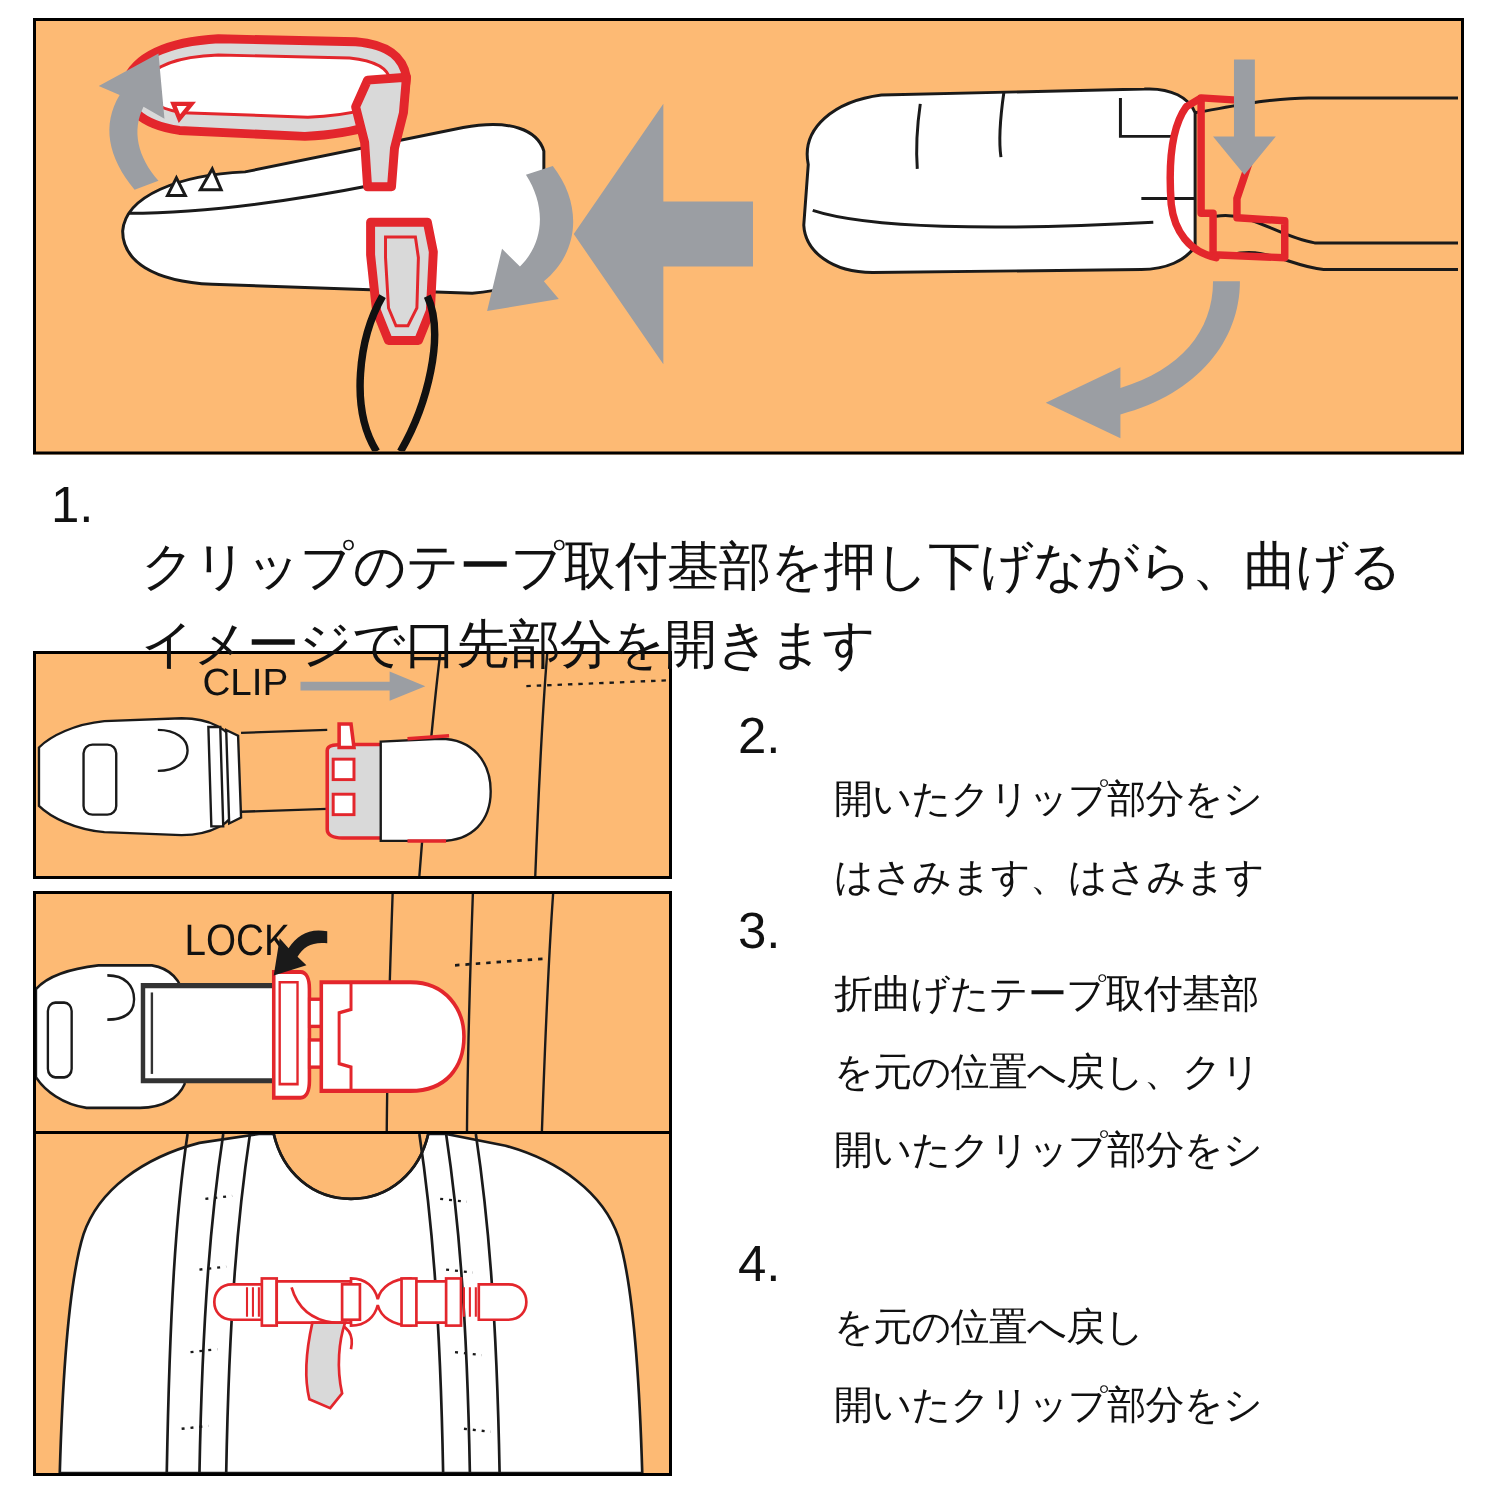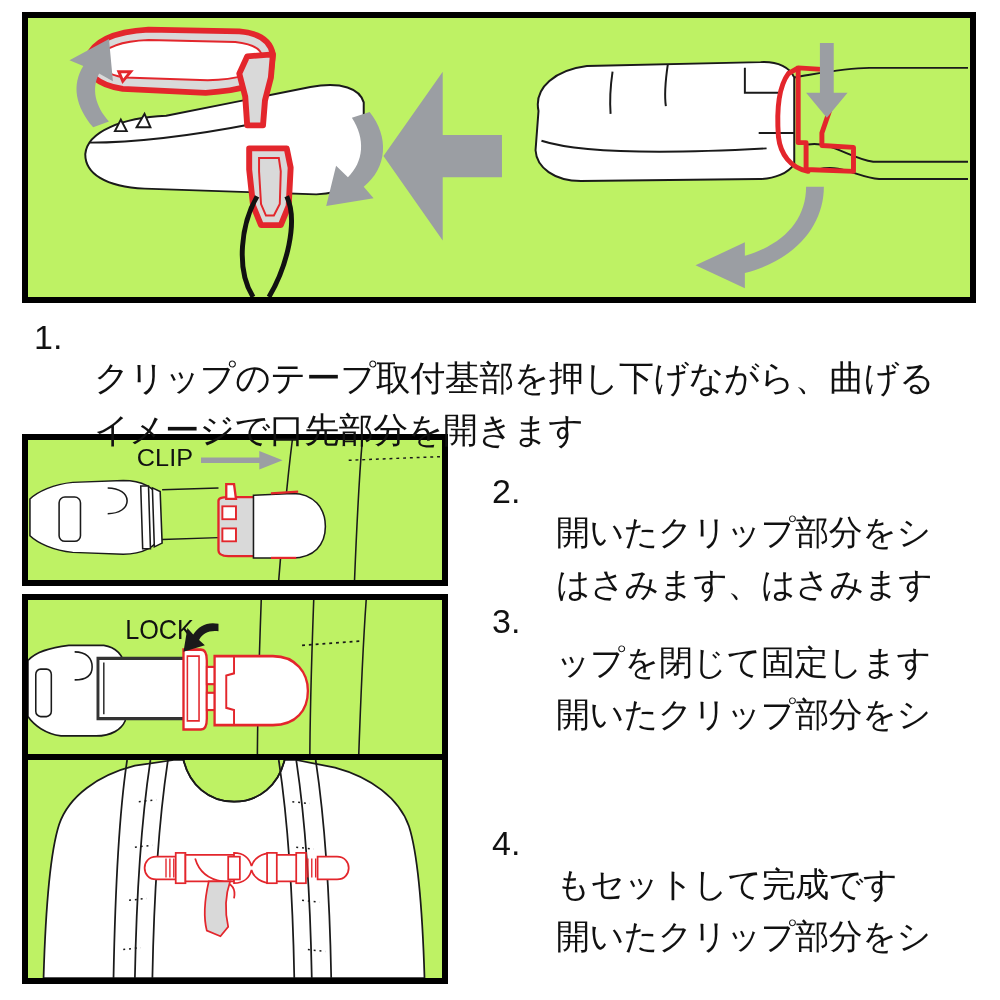--- a/index.html
+++ b/index.html
@@ -19,22 +19,22 @@
     position: absolute;
     left: 0; top: 0;
     width: 1000px;
     height: 1000px;
     background: #ffffff;
   }
 
   
   .panel {
     position: absolute;
-    border: 6px solid #000000;
-    background: #bef264;
+    border: 2px solid #000000;
+    background: #fdba74;
     box-sizing: border-box;
     overflow: hidden;
   }
   #panel-top    { left: 22px;  top: 12px;  width: 954px; height: 291px; }
   #panel-clip   { left: 22px;  top: 434px; width: 426px; height: 152px; }
   #panel-lock   { left: 22px;  top: 594px; width: 426px; height: 176px; }
   #panel-body   { left: 22px;  top: 754px; width: 426px; height: 230px; }
 
   .panel svg { display: block; width: 100%; height: 100%; }
 
@@ -69,21 +69,21 @@
   #step-1 { left: 34px; top: 312px; width: 940px; }
   #step-1 .step-num  { width: 60px; }
   #step-1 .step-line { font-size: 35px; line-height: 52px; }
 
   
   #step-2 { left: 492px; top: 466px; width: 500px; }
   #step-3 { left: 492px; top: 596px; width: 500px; }
   #step-4 { left: 492px; top: 818px; width: 500px; }
   #step-2 .step-num, #step-3 .step-num, #step-4 .step-num { width: 64px; }
   #step-2 .step-line, #step-3 .step-line, #step-4 .step-line {
-    font-size: 34px; line-height: 52px;
+    font-size: 26px; line-height: 52px;
   }
 
   
   .svg-label {
     font-family: "Liberation Sans", sans-serif;
     font-size: 26px;
     fill: #111111;
   }
 </style>
 </head>
@@ -324,26 +324,27 @@
     <div class="step-num">2.</div>
     <div class="step-body">
       <div class="step-line">開いたクリップ部分をシ</div>
       <div class="step-line">はさみます、はさみます</div>
     </div>
   </div>
 
   <div class="step" id="step-3">
     <div class="step-num">3.</div>
     <div class="step-body">
-      <div class="step-line">ップを閉じて固定します</div>
+      <div class="step-line">折曲げたテープ取付基部</div>
+      <div class="step-line">を元の位置へ戻し、クリ</div>
       <div class="step-line">開いたクリップ部分をシ</div>
     </div>
   </div>
 
   <div class="step" id="step-4">
     <div class="step-num">4.</div>
     <div class="step-body">
-      <div class="step-line">もセットして完成です</div>
+      <div class="step-line">を元の位置へ戻し</div>
       <div class="step-line">開いたクリップ部分をシ</div>
     </div>
   </div>
 
 </div>
 
 </body></html>

